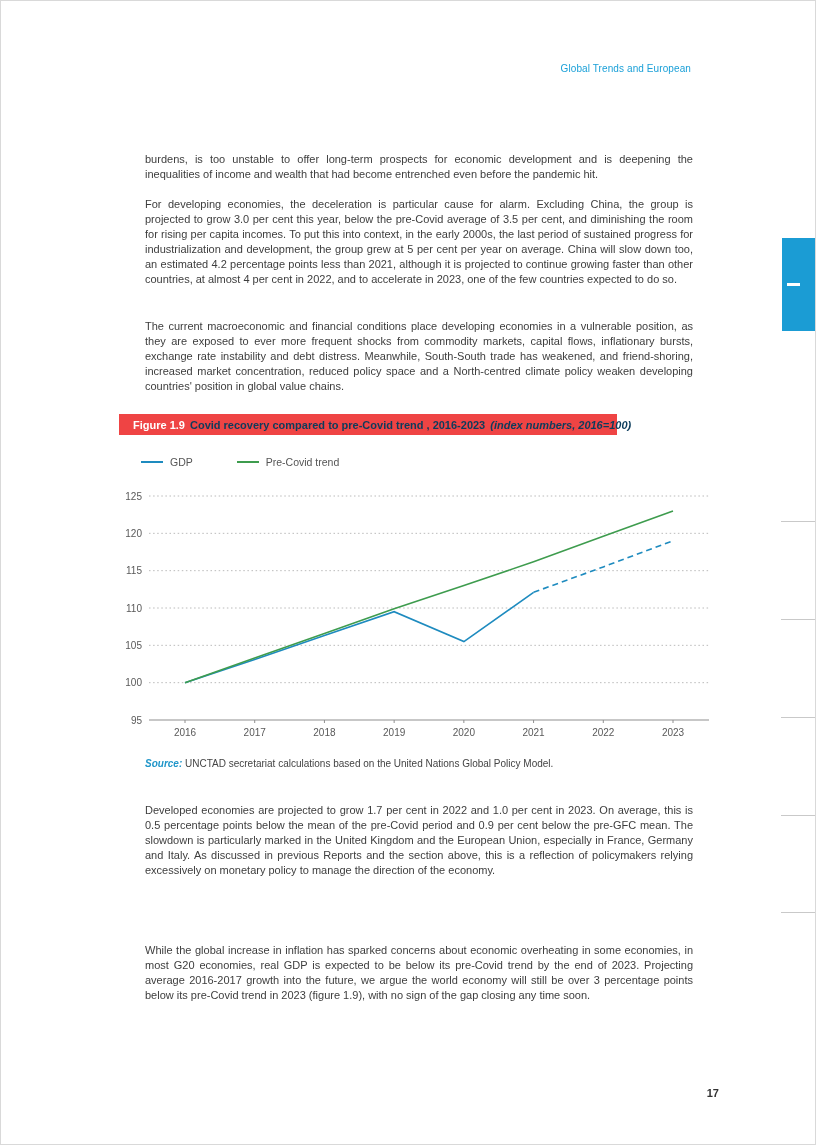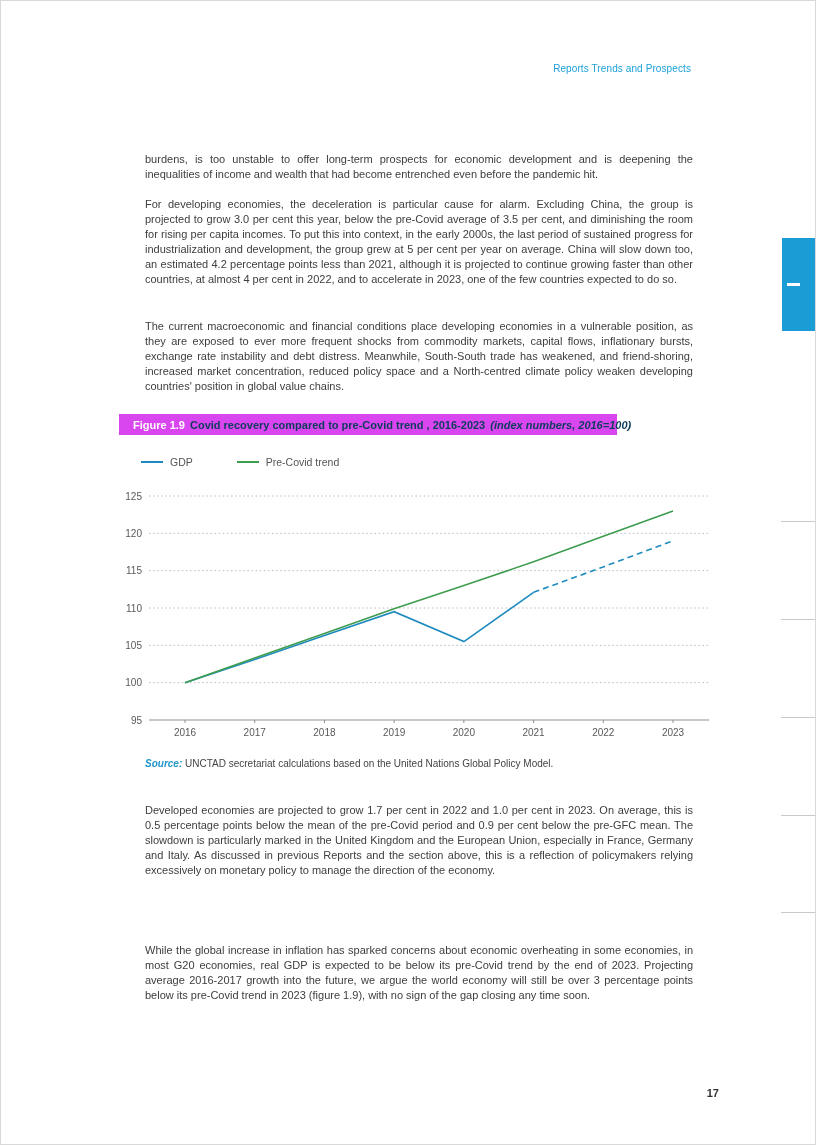--- a/index.html
+++ b/index.html
@@ -22,21 +22,21 @@
     font-size:11px; line-height:15px; text-align:justify;
     color:#3d3d3d; margin:0;
   }
   .p1{top:151px;}
   .p2{top:196px;}
   .p3{top:318px;}
   .p4{top:802px;}
   .p5{top:914px;margin-top:28px;}
   .figure-bar{
     position:absolute; left:118px; top:413px; width:498px; height:21px;
-    background:#d946ef; display:flex; align-items:center;
+    background:#ef4444; display:flex; align-items:center;
     padding-left:14px; box-sizing:border-box; gap:5px;
   }
   .fig-label{font-size:11px; font-weight:bold; color:#ffffff; white-space:nowrap;}
   .fig-title{font-size:11px; font-weight:bold; color:#0c3c5c; white-space:nowrap;}
   .fig-subtitle{font-size:11px; font-weight:bold; font-style:italic; color:#0c3c5c; white-space:nowrap;}
   .legend{
     position:absolute; left:140px; top:455px;
     display:flex; gap:44px; 
   }
   .legend-item{display:flex; align-items:center; gap:7px;}
@@ -64,21 +64,21 @@
   .edge-mark{
     position:absolute; left:780px; width:36px; height:1px; background:#c9c9c9;
   }
   .em1{top:520px;} .em2{top:618px;} .em3{top:716px;} .em4{top:814px;} .em5{top:911px;}
 </style>
 </head>
 <body>
 
 <div class="page">
 
-  <div class="running-header">Reports Trends and Prospects</div>
+  <div class="running-header">Global Trends and European</div>
 
   <div class="chapter-tab">
     <span class="tab-dash"></span>
   </div>
   <div class="edge-mark em1"></div>
   <div class="edge-mark em2"></div>
   <div class="edge-mark em3"></div>
   <div class="edge-mark em4"></div>
   <div class="edge-mark em5"></div>
 

